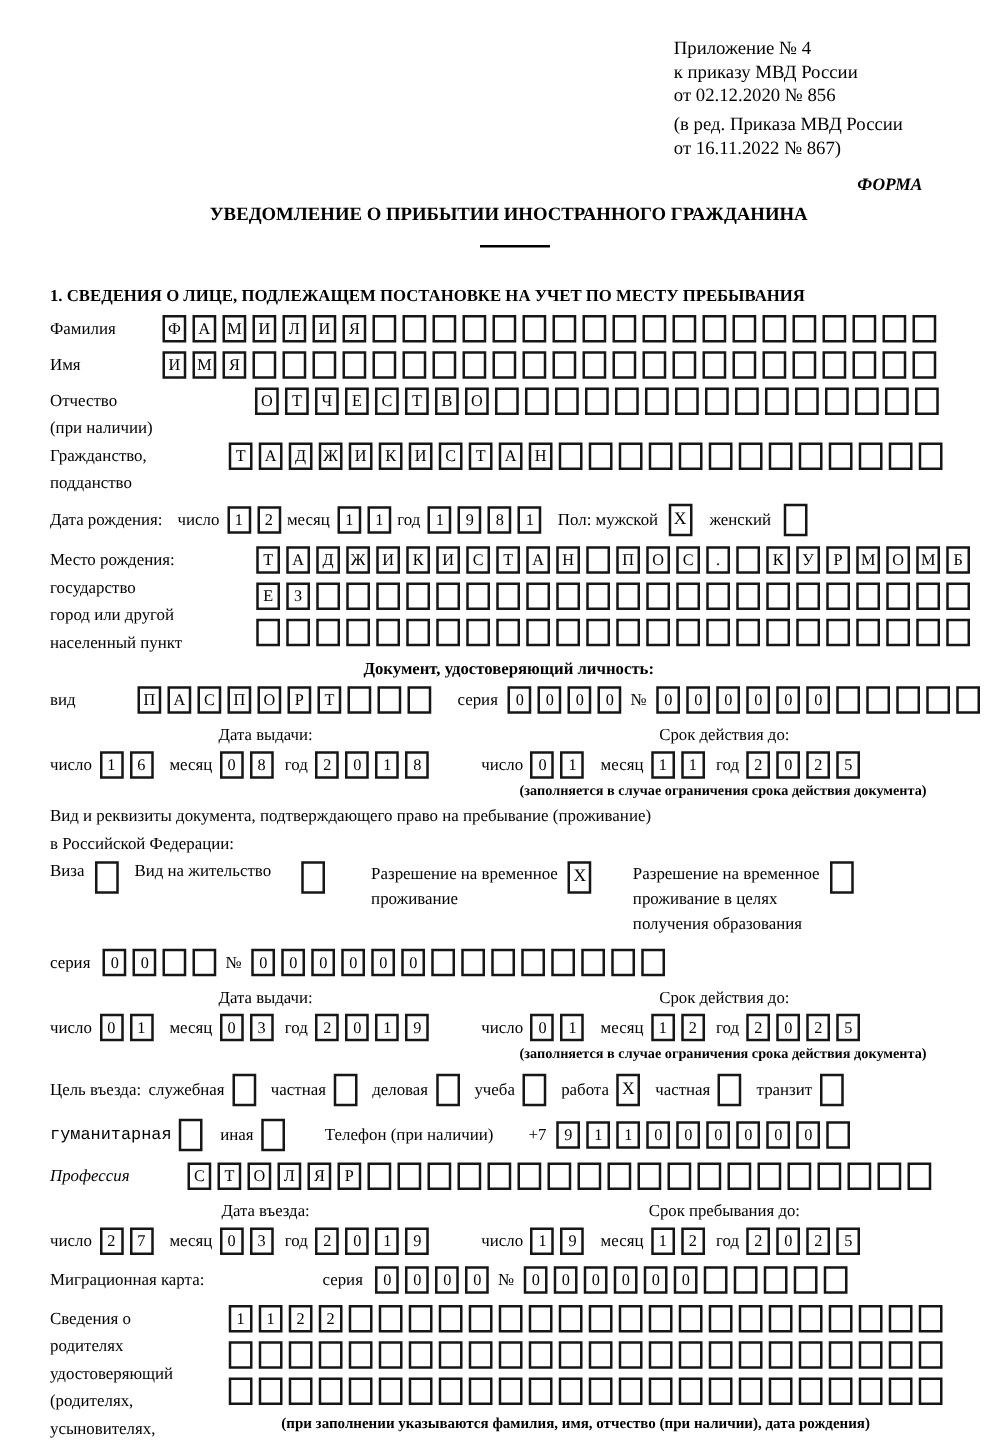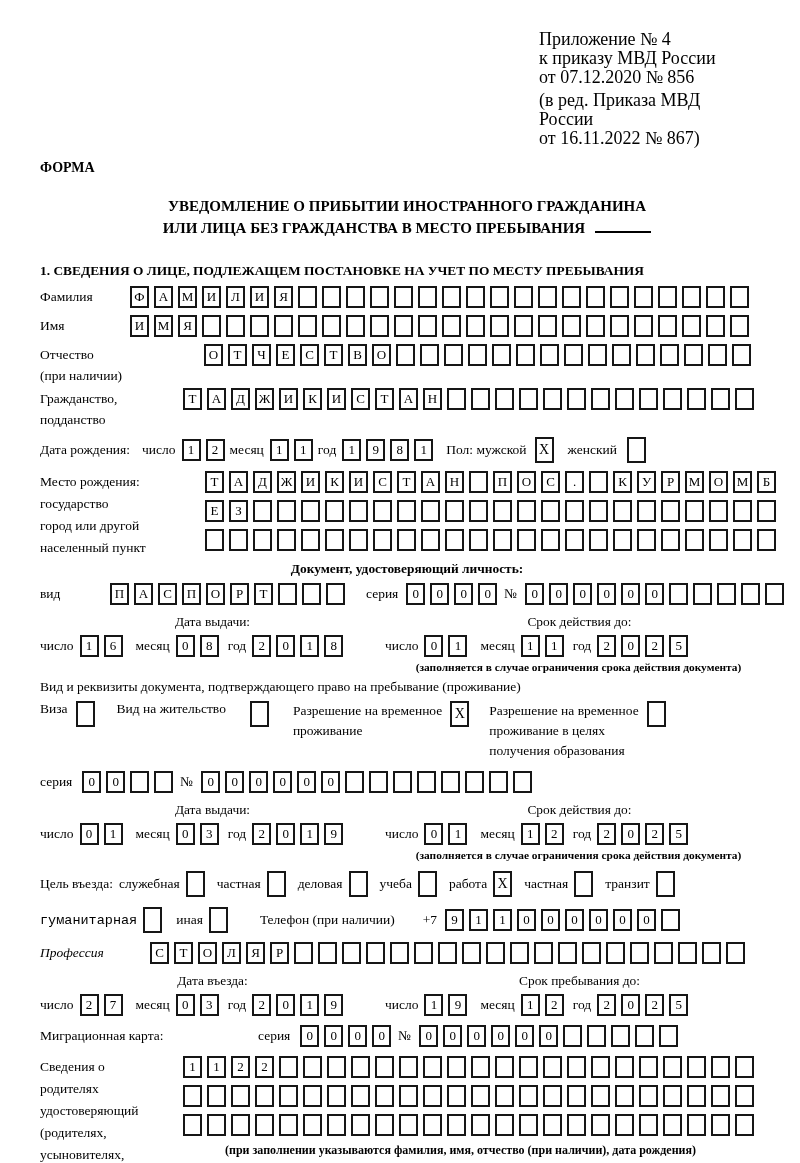--- a/index.html
+++ b/index.html
@@ -5,25 +5,25 @@
   html,body{margin:0;padding:0;background:#fff;}
   body{
     width:800px;height:1163px;overflow:hidden;color:#000;
     font-family:"Liberation Serif","DejaVu Serif",serif;
     font-size:13.5px;
   }
   .page{padding:30px 26px 0 40px;position:relative;}
 
   
   .appendix-wrap{display:flex;justify-content:flex-end;padding-right:40px;}
-  .appendix{width:195px;font-size:18px;line-height:19px;}
+  .appendix{width:195px;font-size:15px;line-height:19px;}
   .appendix .grp2{margin-top:4px;}
-  .form-label{text-align:left;padding-right:36px;font-weight:bold;font-size:14px;margin-top:12px;}
-
-  .title{ text-align:center;font-weight:bold;font-size:15px;line-height:22px;margin-top:19px;}
+  .form-label{text-align:right;padding-right:36px;font-weight:bold;font-size:14px;margin-top:12px;font-style:italic;}
+
+  .title{ text-align:center;font-weight:bold;font-size:15px;line-height:22px;margin-top:4px;}
   .title .uline{display:inline-block;width:56px;border-bottom:2px solid #000;margin-left:10px;height:1px;vertical-align:baseline;}
 
   .section-heading{font-weight:bold;font-size:13.4px;margin-top:24px;}
 
   
   .cells{display:inline-flex;flex-wrap:nowrap;}
   .cell{
     box-sizing:border-box;display:inline-block;flex:0 0 auto;
     width:19px;height:22px;border:2px solid #161616;margin-right:5px;
     text-align:center;font-size:13px;line-height:18px;font-weight:normal;
@@ -67,32 +67,32 @@
 </style>
 </head>
 <body>
 
 <div class="page">
 
   <div class="appendix-wrap">
     <div class="appendix">
       <div>Приложение № 4</div>
       <div>к приказу МВД России</div>
-      <div>от 07.12.2020 № 856</div>
+      <div>от 02.12.2020 № 856</div>
       <div class="grp2">(в ред. Приказа МВД России</div>
       <div>от 16.11.2022 № 867)</div>
     </div>
   </div>
 
   <div class="form-label">ФОРМА</div>
 
   <div class="title">
     <div>УВЕДОМЛЕНИЕ О ПРИБЫТИИ ИНОСТРАННОГО ГРАЖДАНИНА</div>
     <div>
-      <span>ИЛИ ЛИЦА БЕЗ ГРАЖДАНСТВА В МЕСТО ПРЕБЫВАНИЯ</span><span class="uline"></span>
+      <span class="uline"></span>
     </div>
   </div>
 
   <div class="section-heading">1. СВЕДЕНИЯ О ЛИЦЕ, ПОДЛЕЖАЩЕМ ПОСТАНОВКЕ НА УЧЕТ ПО МЕСТУ ПРЕБЫВАНИЯ</div>
 
   <div class="row" style="">
     <span class="flabel lbl-90">Фамилия</span>
     <span class="cells">
         <span class="cell">Ф</span>
         <span class="cell">А</span>
@@ -417,29 +417,30 @@
             <span class="cell">0</span>
             <span class="cell">2</span>
             <span class="cell">5</span>
           </span>
       </div>
       <div class="note">(заполняется в случае ограничения срока действия документа)</div>
     </div>
   </div>
 
   <div style="margin-top:6px;">Вид и реквизиты документа, подтверждающего право на пребывание (проживание)</div>
-
-  <div class="flex-top" style="margin-top:6px;">
+  <div style="margin-top:6px;">в Российской Федерации:</div>
+
+  <div class="flex-top" style="margin-top:6px;gap:13px;">
     <span class="opt">
       <span class="olabel">Виза</span>
       <span class="cells cb">
           <span class="cell"></span>
         </span>
     </span>
-    <span class="opt" style="margin-left:22px;">
+    <span class="opt" style="">
       <span class="olabel" style="margin-right:24px;">Вид на жительство</span>
       <span class="cells cb">
           <span class="cell"></span>
         </span>
     </span>
     <span class="opt" style="margin-left:24px;">
       <span class="olabel center">
         <span>Разрешение на временное</span><br>
         <span>проживание</span>
       </span>

